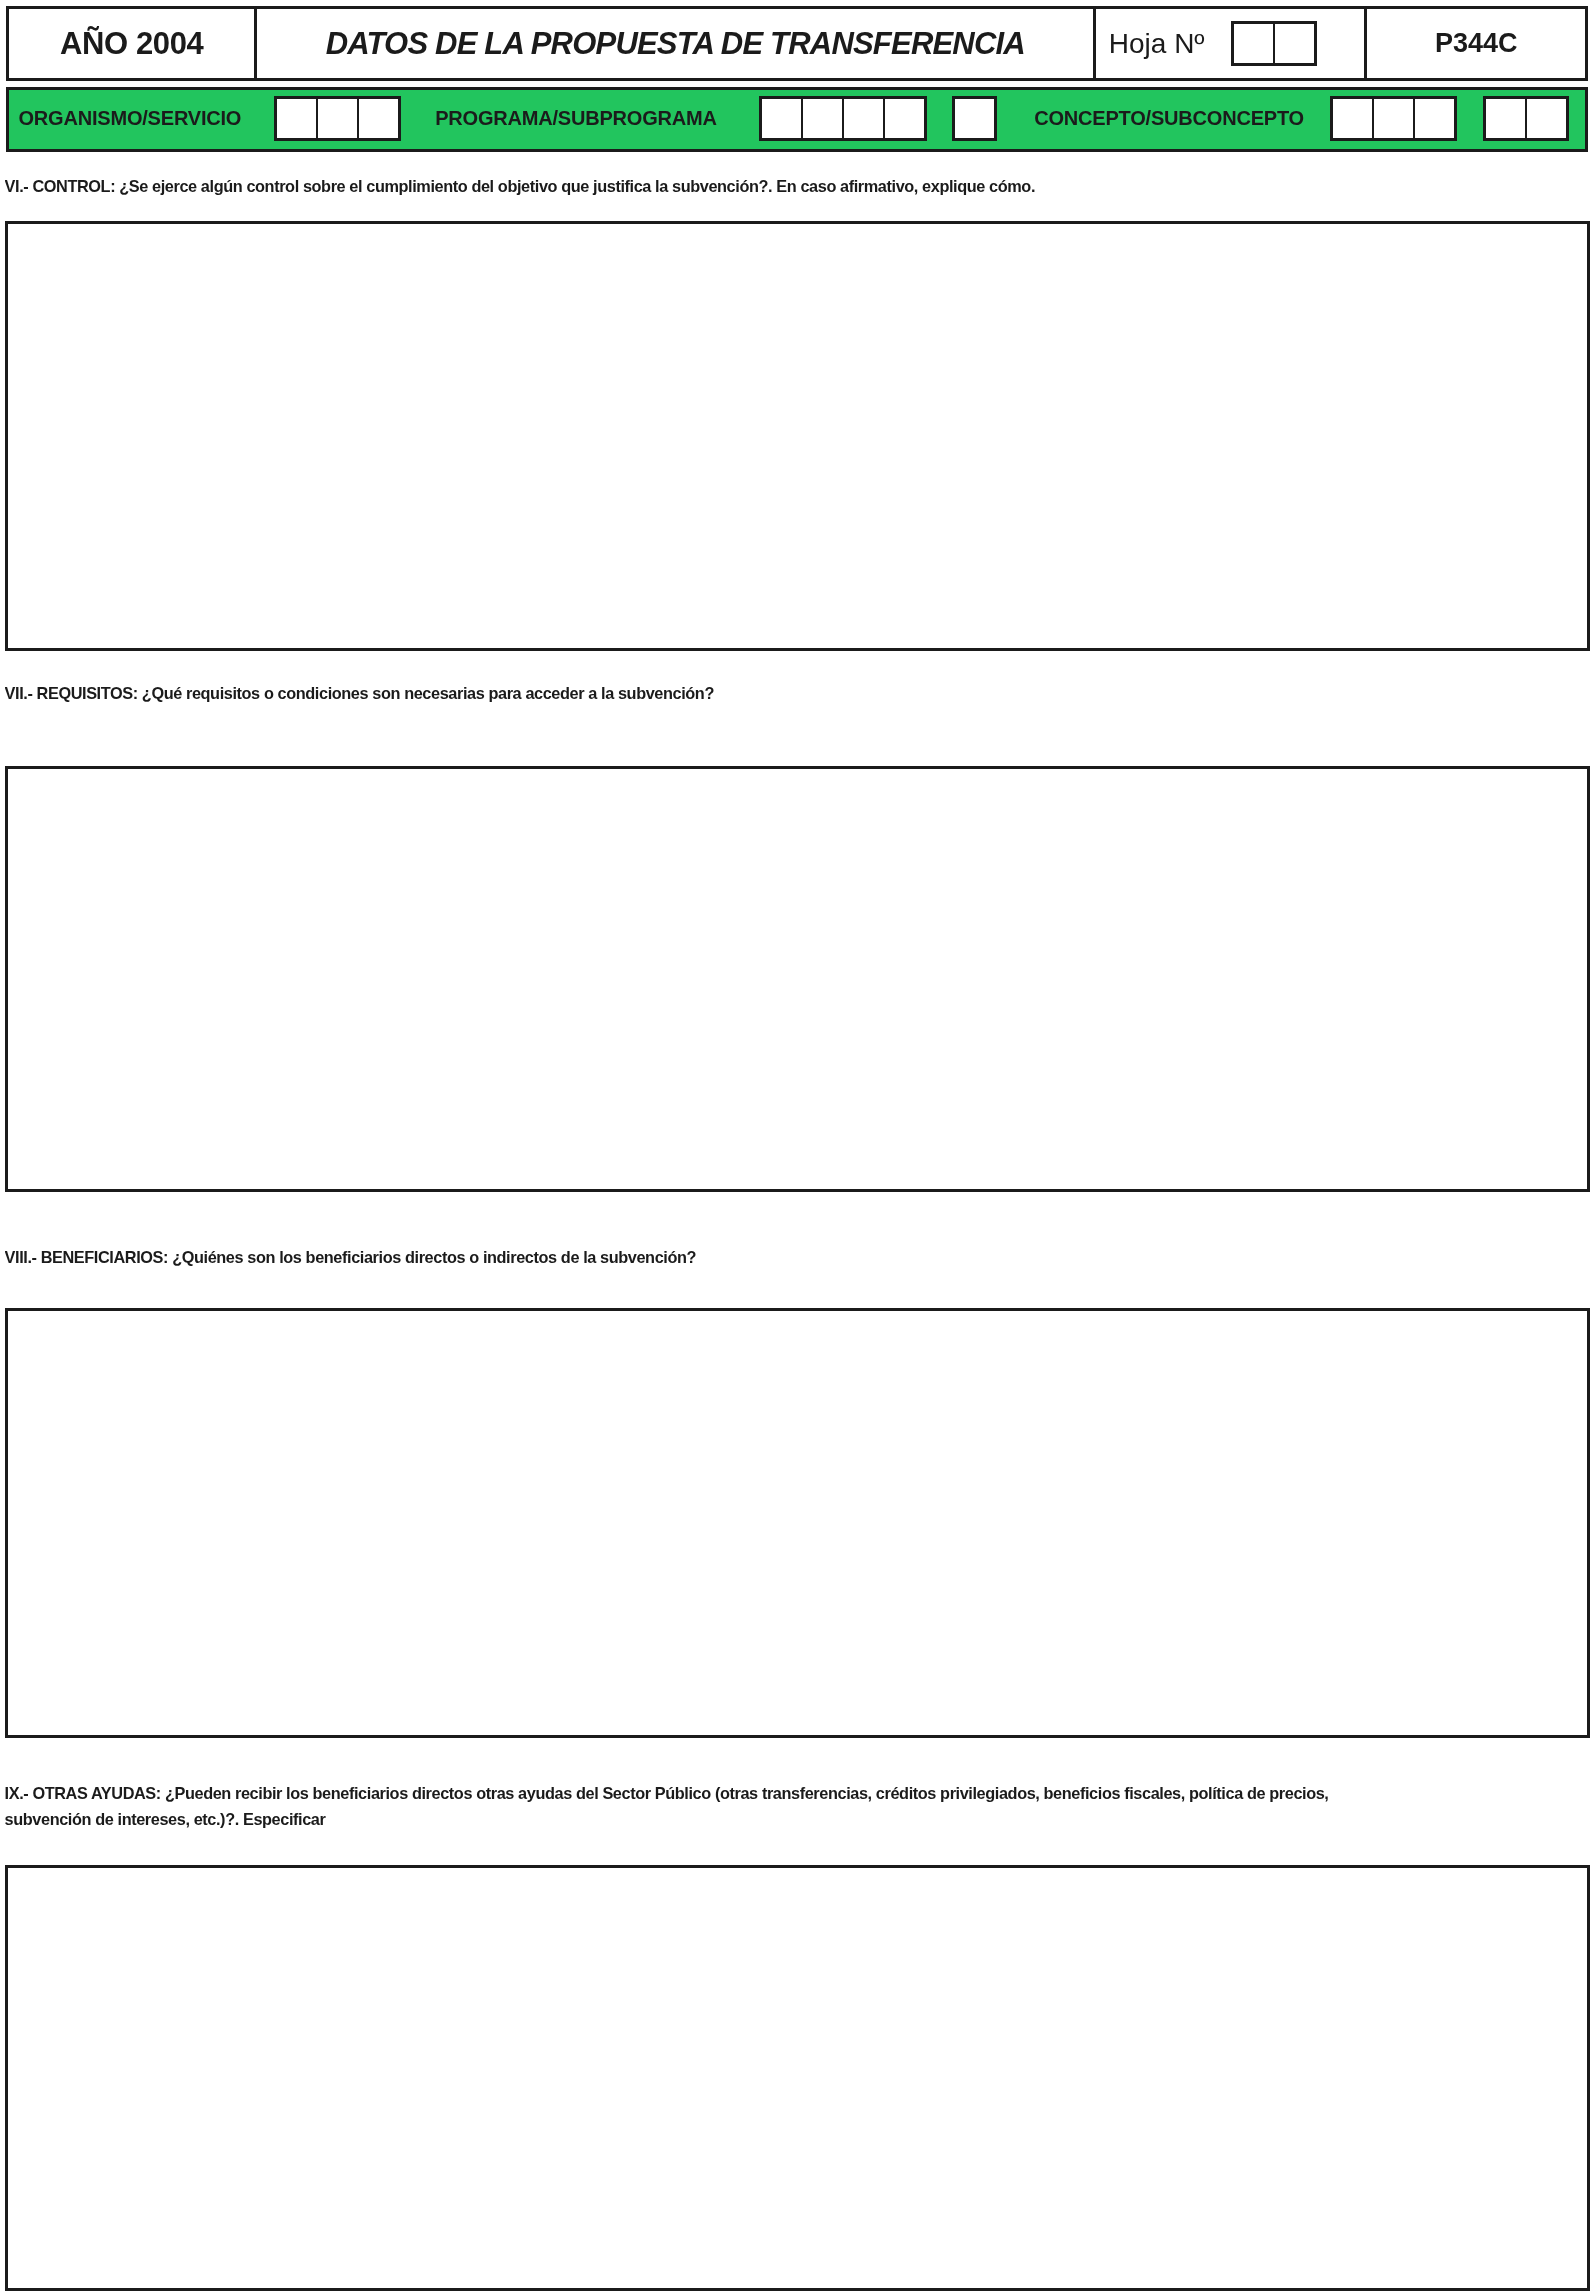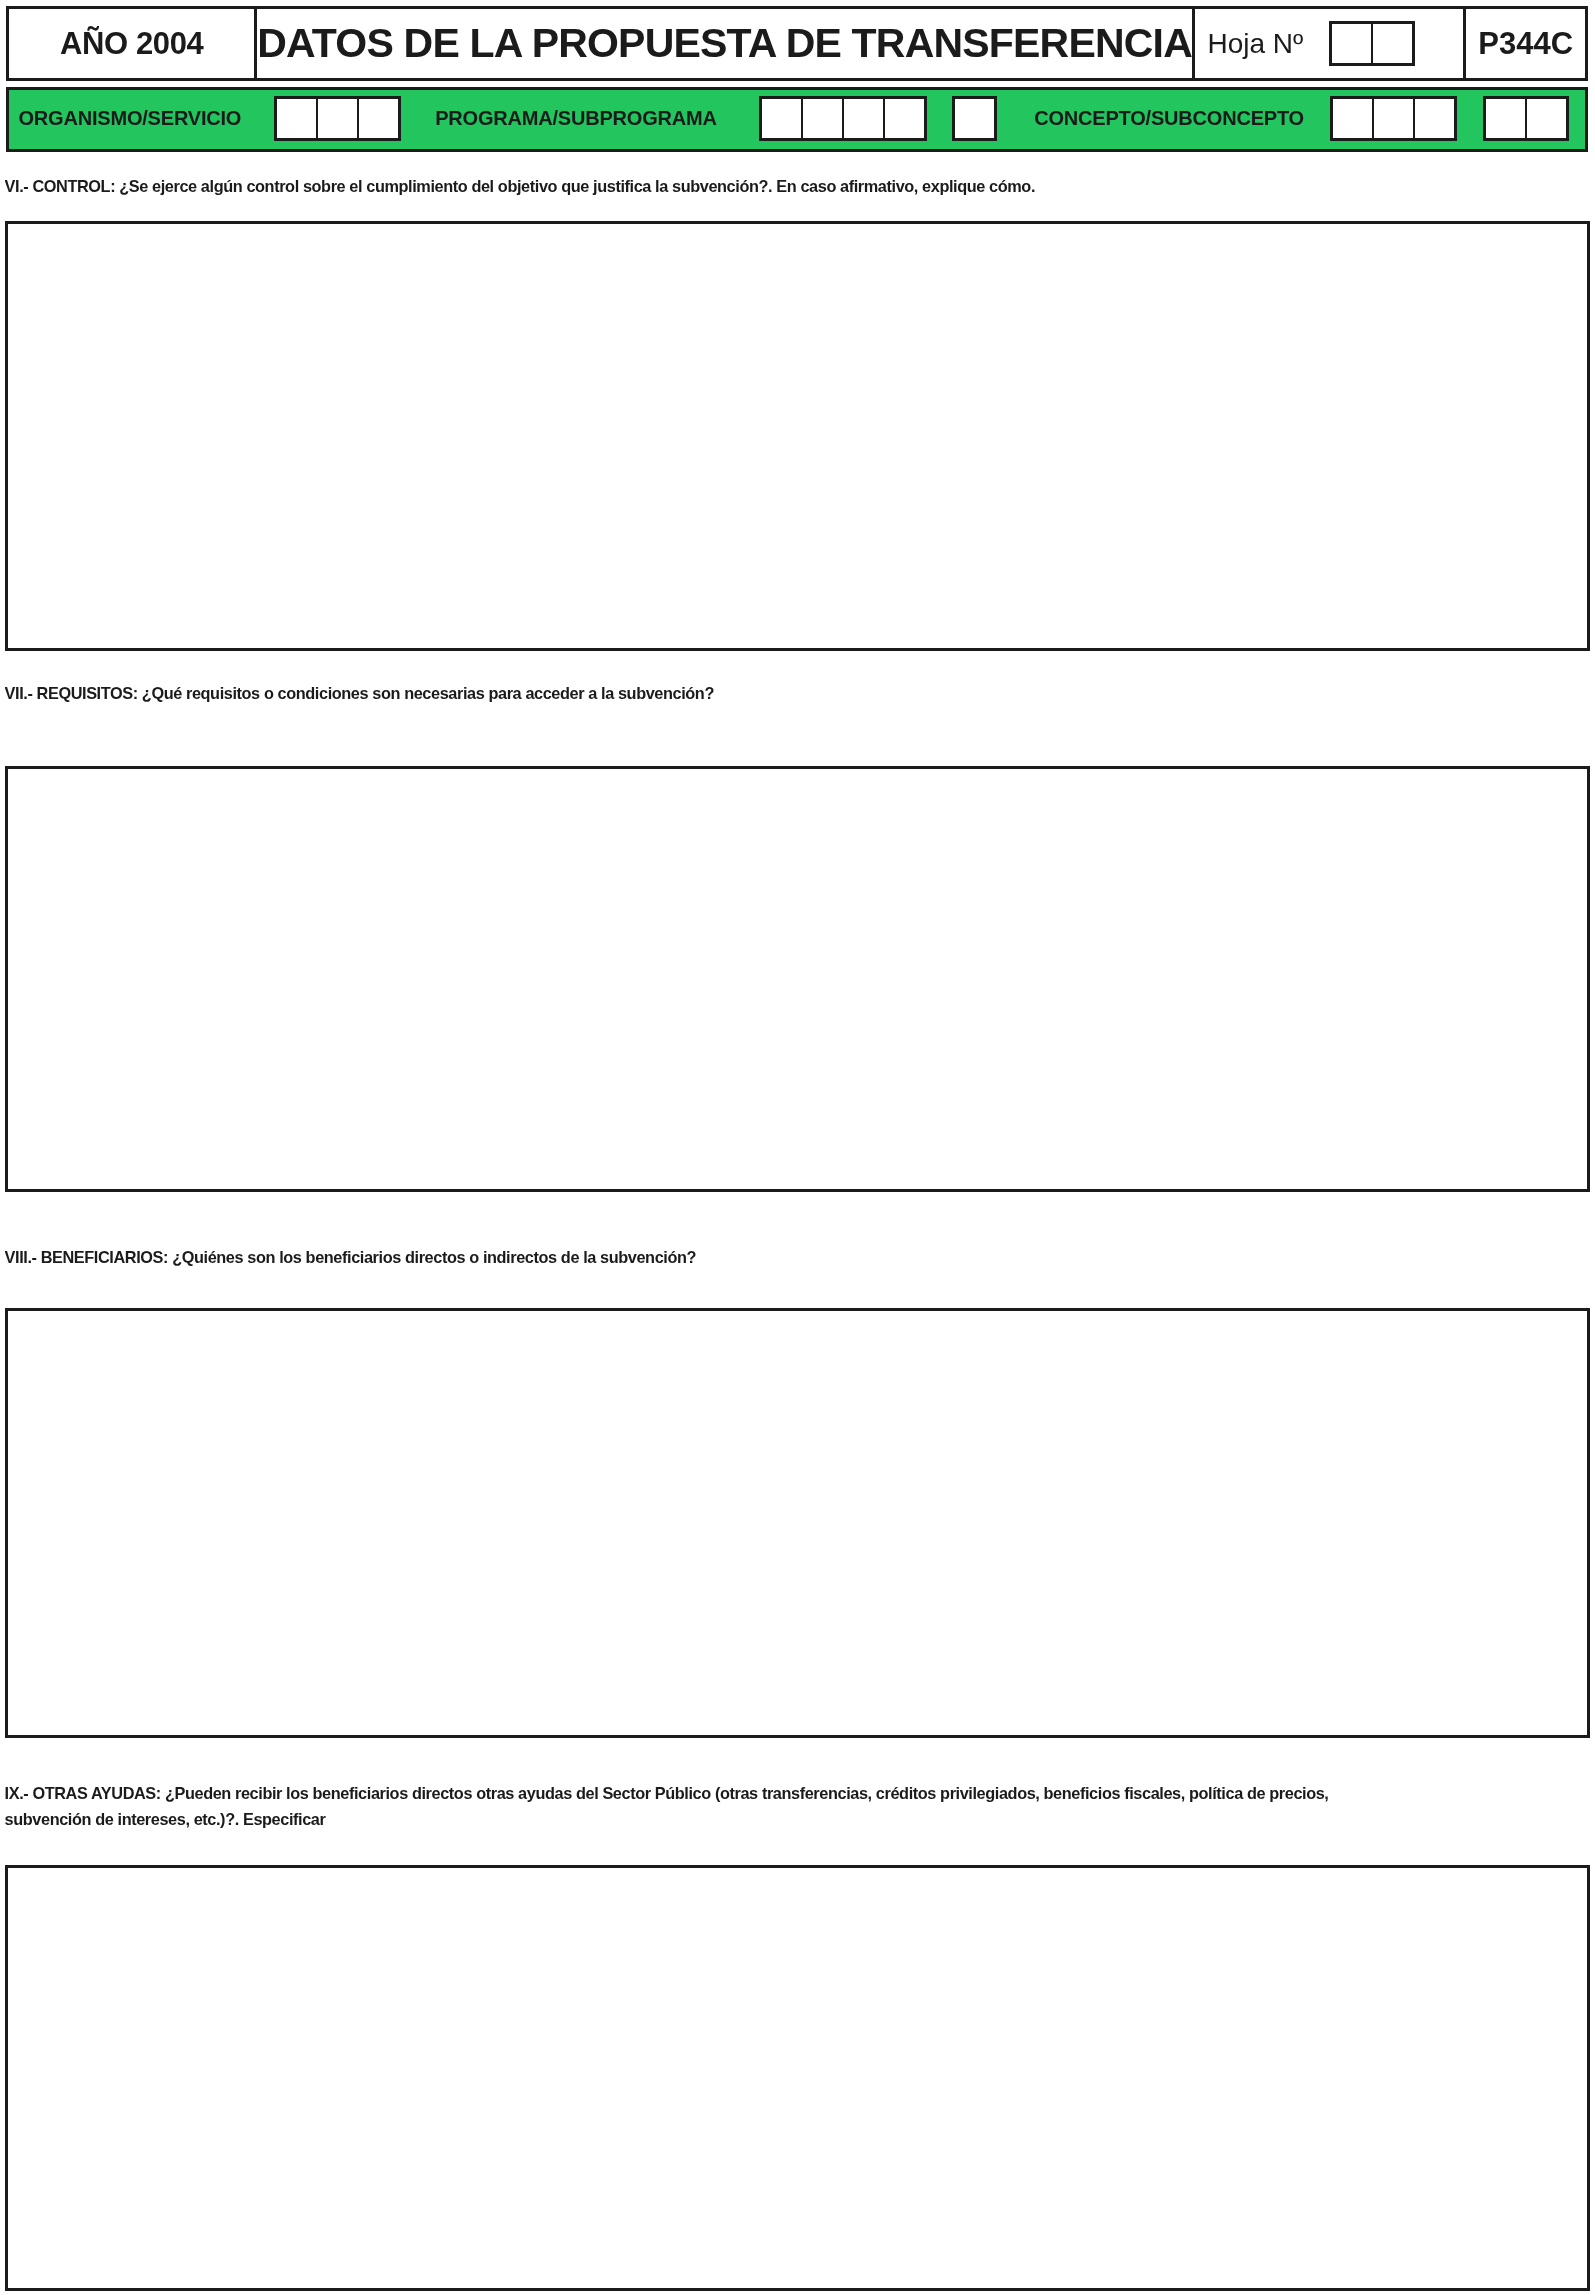--- a/index.html
+++ b/index.html
@@ -13,23 +13,23 @@
   }
   
   .row1{
     position:absolute;left:6.2px;top:6.2px;width:1582px;height:75px;
     border:3.9px solid #1b1b1b;box-sizing:border-box;
     display:flex;align-items:stretch;background:#fff;
   }
   .row1 .vdiv, .row2 .vdiv{width:3.1px;background:#1b1b1b;flex:0 0 auto;}
   .cell{display:flex;align-items:center;justify-content:center;box-sizing:border-box;}
   .cell-year{flex:0 0 245px;font-size:31px;font-weight:bold;letter-spacing:-0.4px;}
-  .cell-title{flex:0 0 836px;font-size:41px;font-weight:bold;letter-spacing:-0.8px;white-space:nowrap;}
+  .cell-title{flex:0 0 836px;font-size:31px;font-weight:bold;letter-spacing:-0.8px;white-space:nowrap;font-style:italic;}
   .cell-sheet{flex:0 0 268px;justify-content:flex-start;padding-left:12.4px;gap:26px;font-size:28px;font-weight:normal;}
-  .cell-code{flex:1 1 auto;font-size:31px;font-weight:bold;}
+  .cell-code{flex:1 1 auto;font-size:27px;font-weight:bold;}
   
   .cellbox{display:flex;border:3.1px solid #1b1b1b;background:#fff;box-sizing:content-box;flex:0 0 auto;}
   .cellbox .gc{width:39px;height:39px;border-right:2.3px solid #1b1b1b;background:#fff;}
   .cellbox .gc:last-child{border-right:none;}
   
   .row2{
     position:absolute;left:6.2px;top:87px;width:1582px;height:65px;
     border:3.9px solid #1b1b1b;box-sizing:border-box;background:#22c55e;
   }
   .row2-inner{position:relative;width:100%;height:100%;}

